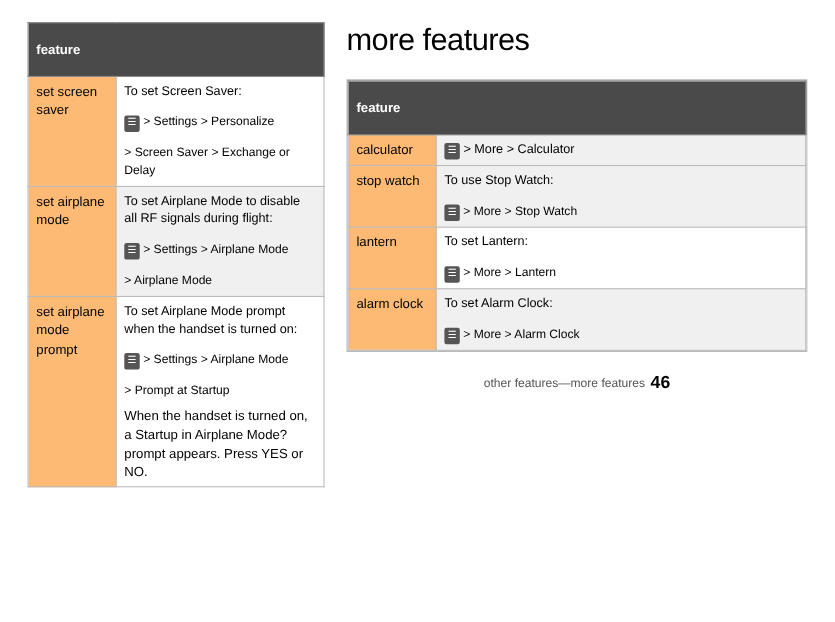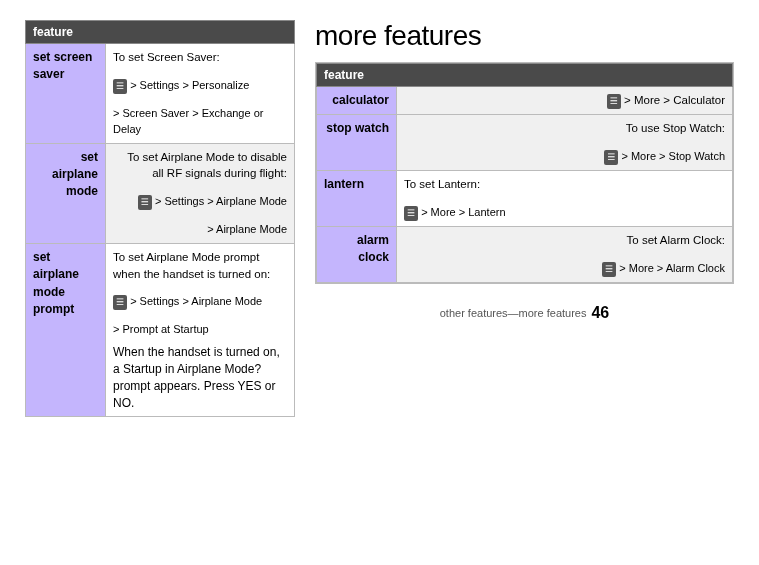--- a/index.html
+++ b/index.html
@@ -24,53 +24,53 @@
       flex-shrink: 0;
     }
 
     .right-column {
       flex: 1;
     }
 
     .right-header {
       font-size: 28px;
       font-weight: 300;
-      margin-bottom: 10px;
+      margin-bottom: 20px;
       color: #000;
       letter-spacing: -0.5px;
     }
 
     table.feature-table {
       width: 100%;
       border-collapse: collapse;
       font-size: 11.5px;
     }
 
     table.feature-table th {
       background: #4a4a4a;
       color: #fff;
       text-align: left;
-      padding: 4px 7px;
+      padding: 17px 7px;
       font-size: 12px;
       font-weight: bold;
       border: 1px solid #888;
     }
 
     table.feature-table td {
       border: 1px solid #bbb;
       padding: 5px 7px;
       vertical-align: top;
       line-height: 1.45;
     }
 
     table.feature-table td.feature-name {
-      font-weight: bold;
+      font-weight: normal;
       font-size: 12px;
       width: 80px;
-      background: #c4b5fd;
+      background: #fdba74;
     }
 
     .menu-key {
       display: inline-block;
       background: #555;
       color: #fff;
       font-size: 9px;
       padding: 1px 3px;
       border-radius: 2px;
       font-family: monospace;
@@ -111,21 +111,20 @@
     }
 
     .note-text {
       font-size: 12px;
       line-height: 1.4;
       margin-top: 4px;
     }
 
     .shaded-row td {
       background: #f0f0f0;
-      text-align: right;
     }
 
     .right-table-wrap {
       border: 1px solid #bbb;
     }
 
     .right-table-wrap table.feature-table td {
       border: 1px solid #bbb;
     }
   </style>

